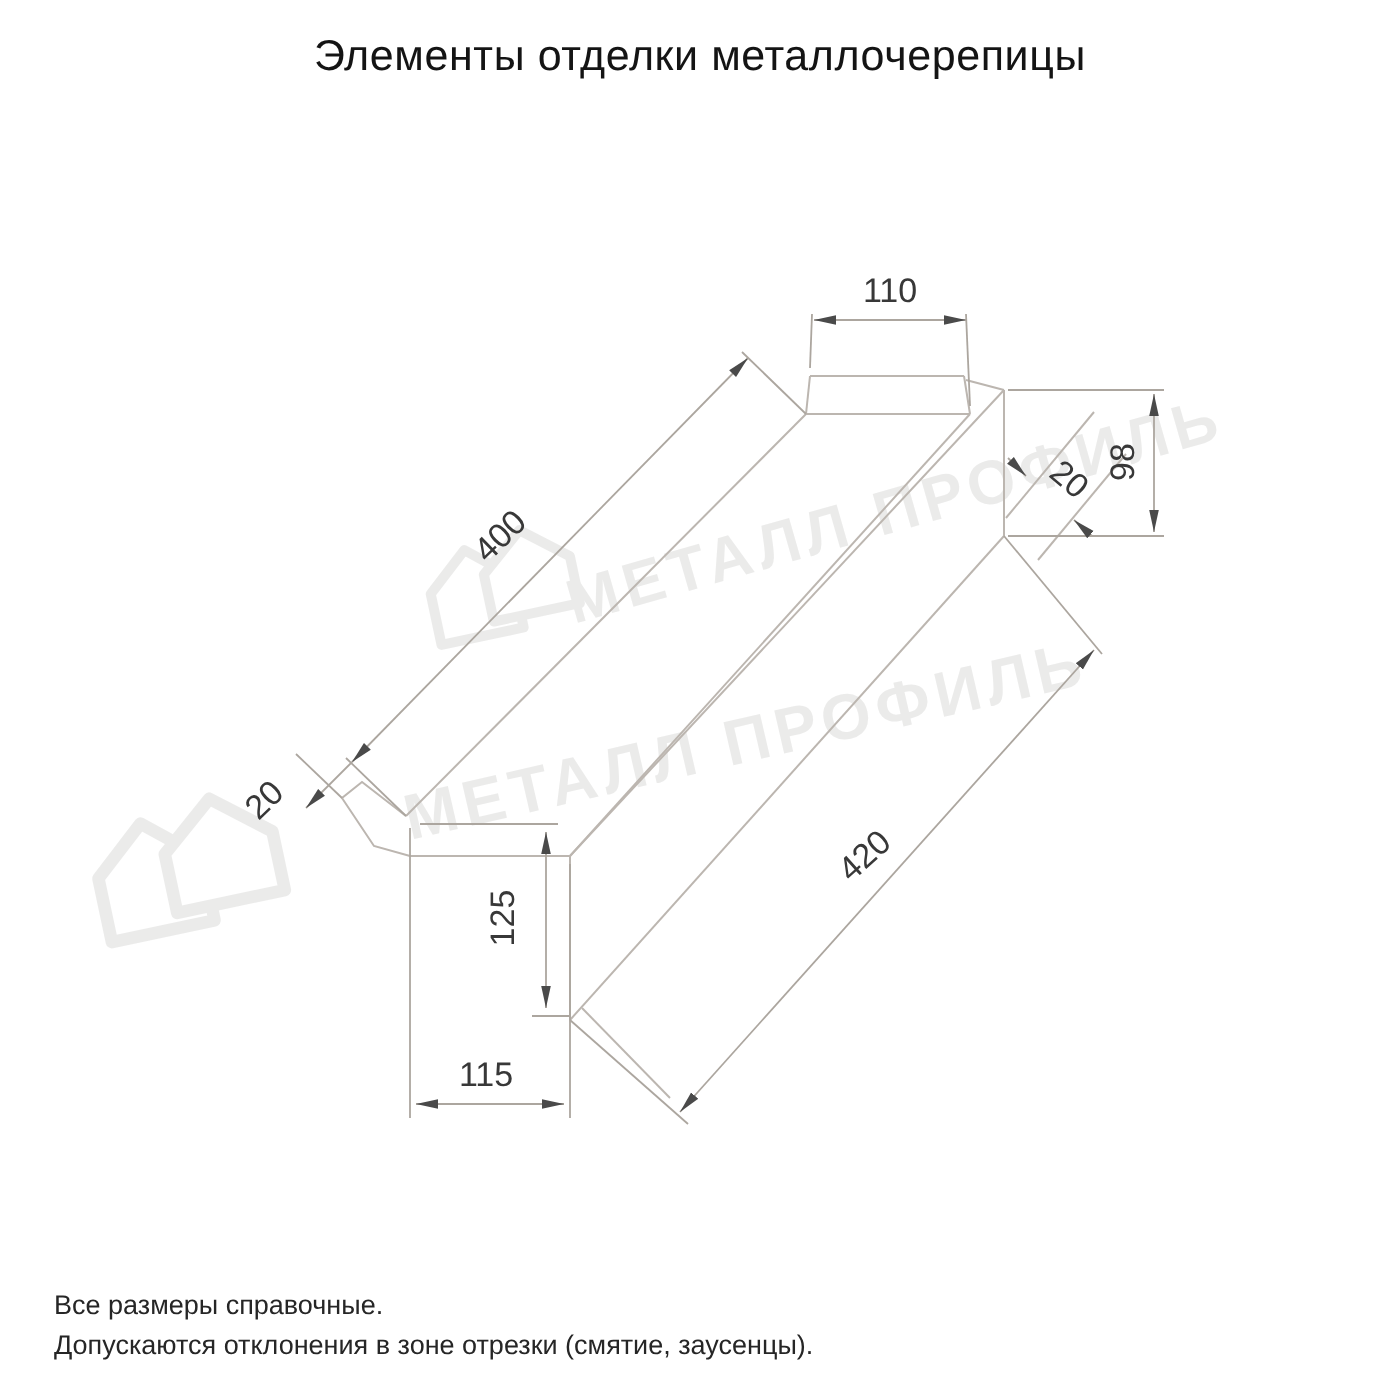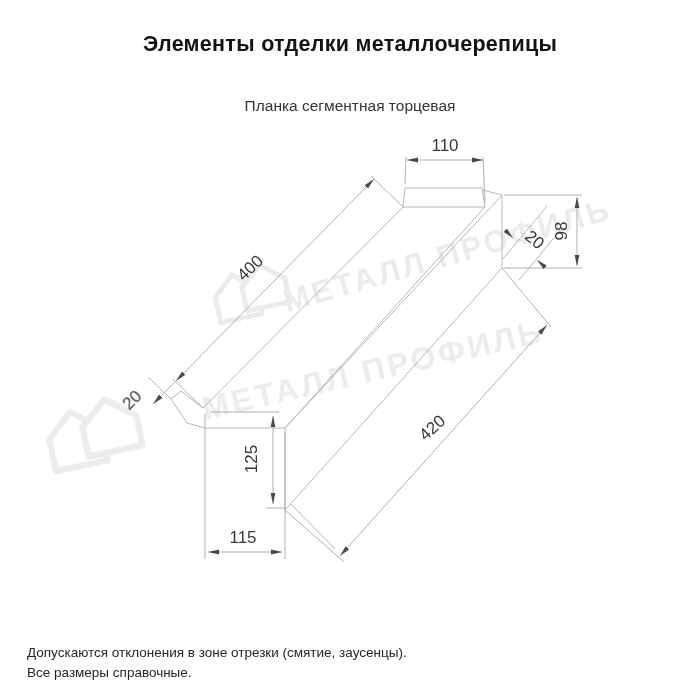--- a/index.html
+++ b/index.html
@@ -1,22 +1,22 @@
 <!DOCTYPE html>
 <html><head>
 <meta charset="utf-8">
 <style>
   html,body{margin:0;padding:0;background:#ffffff;}
   .page{
     position:relative;width:700px;height:700px;background:#ffffff;overflow:hidden;
     font-family:"Liberation Sans", sans-serif;
   }
   .title{
-    position:absolute;left:0;top:32px;width:700px;text-align:center;
-    font-size:21.5px;font-weight:bold;color:#141414;letter-spacing:0.3px;
+    position:absolute;left:0;top:16px;width:700px;text-align:center;
+    font-size:21.5px;font-weight:normal;color:#141414;letter-spacing:0.3px;
   }
   .subtitle{
     position:absolute;left:0;top:96px;width:700px;text-align:center;
     font-size:15.5px;color:#3a3332;line-height:19px;
   }
   .drawing{position:absolute;left:0;top:0;}
   .footer{
     position:absolute;left:27px;top:643px;
     font-size:13.5px;color:#262626;line-height:20px;
   }
@@ -27,21 +27,20 @@
   .wm path{stroke:#8d8d88;stroke-width:5;fill:#ffffff;stroke-linejoin:round;}
 </style>
 </head>
 <body>
 
 <div class="page">
 
   <div class="title">Элементы отделки металлочерепицы</div>
 
   <div class="subtitle">
-    <div>Планка сегментная торцевая</div>
   </div>
 
   <svg class="drawing" width="700" height="700" viewBox="0 0 700 700" xmlns="http://www.w3.org/2000/svg">
     <defs>
       <marker id="arr" viewBox="0 0 11 6" refX="11" refY="3" markerWidth="11" markerHeight="6" markerUnits="userSpaceOnUse" orient="auto-start-reverse">
         <path d="M0,0.6 L11,3 L0,5.4 Z" fill="#4a4a4a"></path>
       </marker>
     </defs>
 
     <g class="wm" opacity="0.17">
@@ -118,17 +117,17 @@
       <text transform="translate(136,404) rotate(-44)">20</text>
       <text transform="translate(567,231) rotate(-90)">98</text>
       <text transform="translate(531,244) rotate(40)">20</text>
       <text transform="translate(257,459) rotate(-90)">125</text>
       <text transform="translate(243,543)">115</text>
       <text transform="translate(436,432) rotate(-42)">420</text>
     </g>
   </svg>
 
   <div class="footer">
+    <div>Все размеры справочные.</div>
     <div>Допускаются отклонения в зоне отрезки (смятие, заусенцы).</div>
-    <div>Все размеры справочные.</div>
   </div>
 
 </div>
 
 </body></html>

